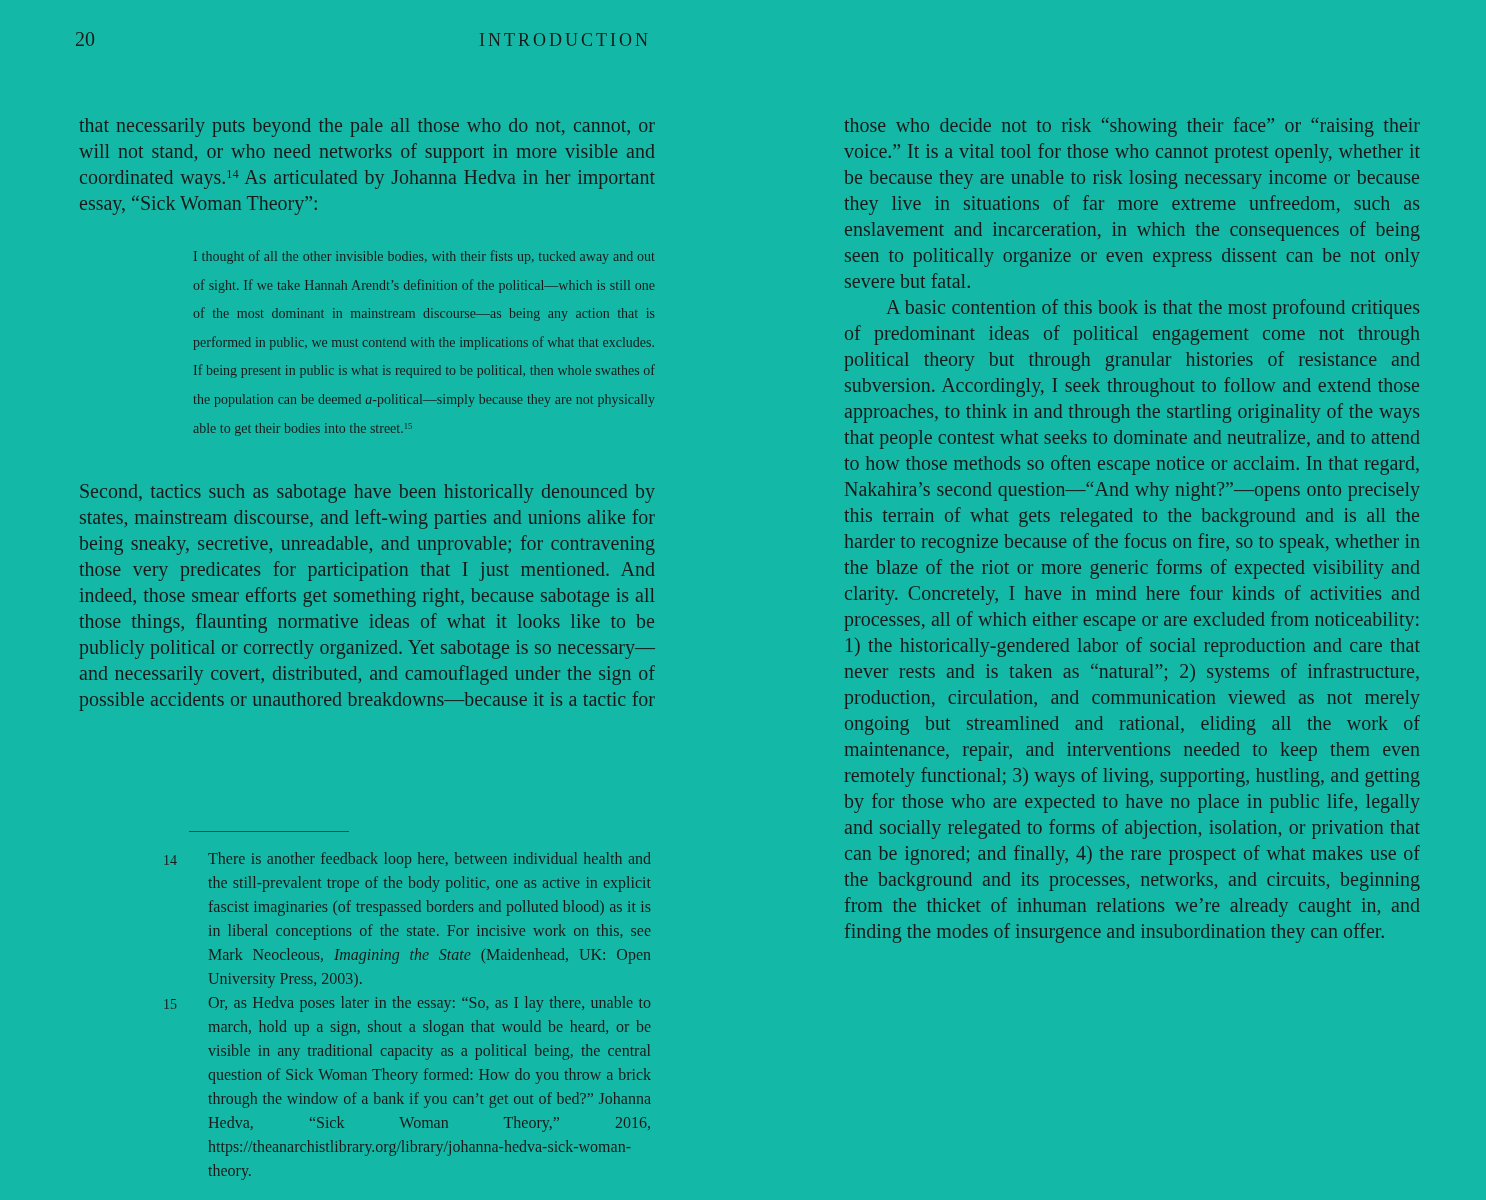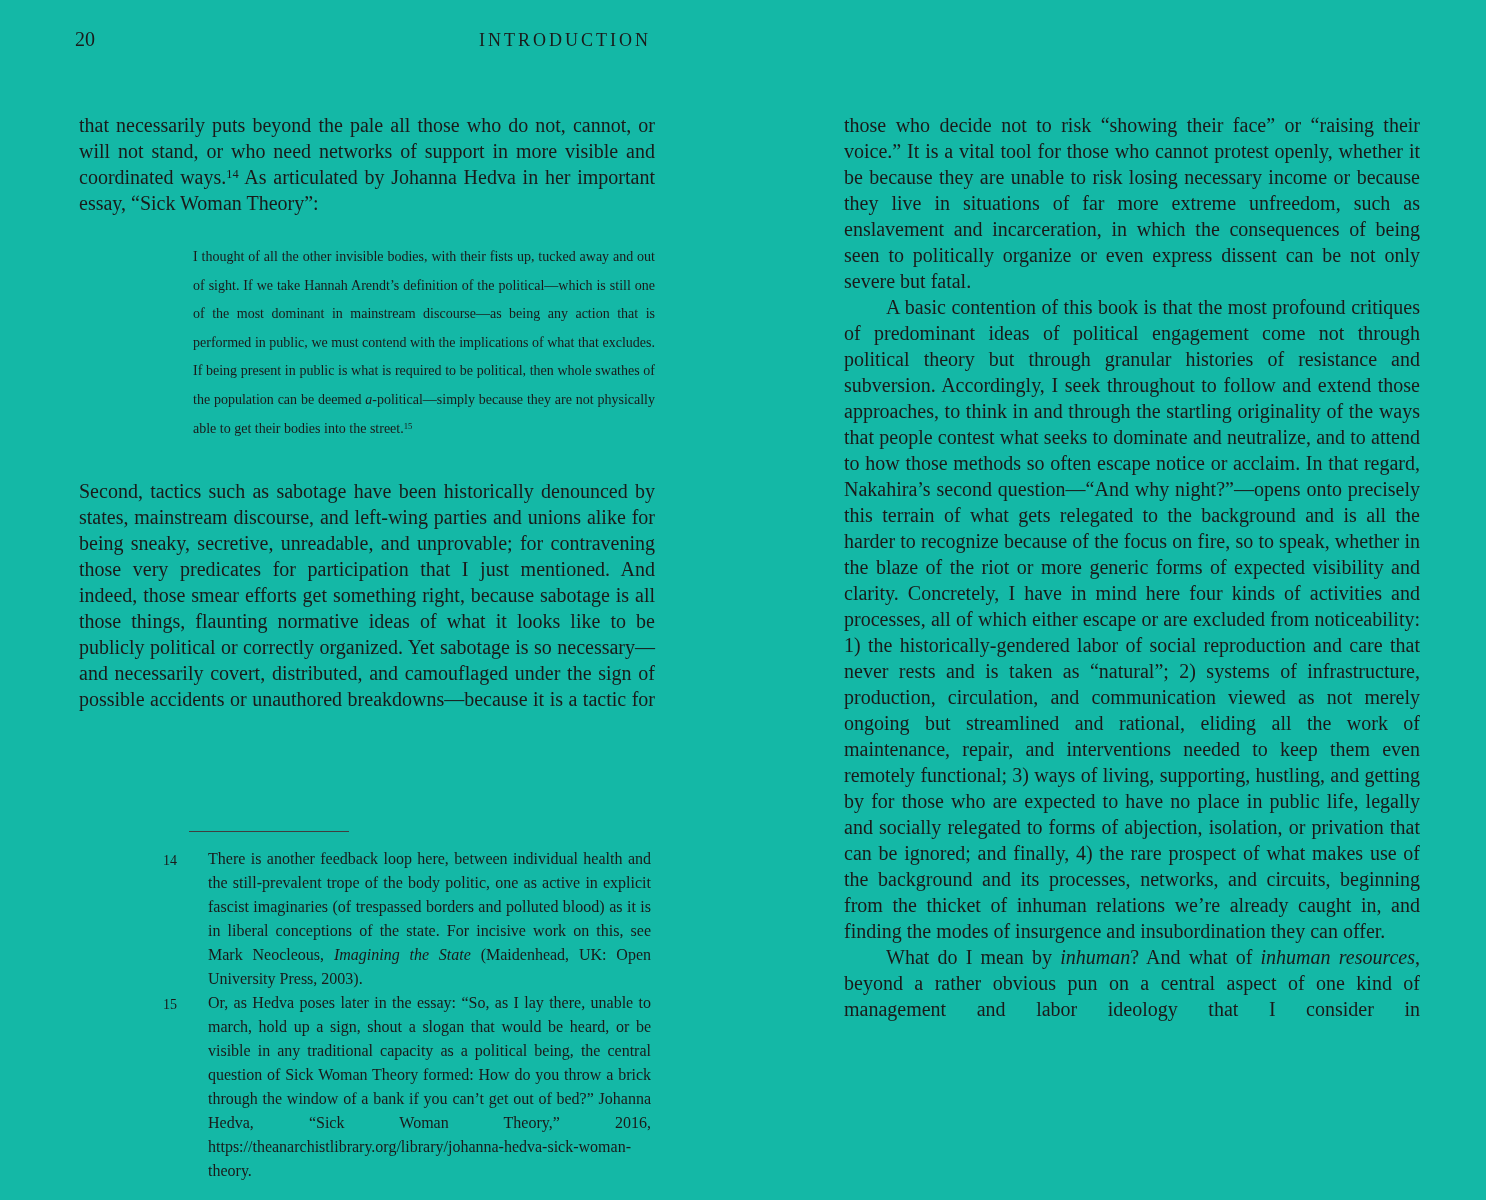--- a/index.html
+++ b/index.html
@@ -76,17 +76,16 @@
         <span class="fn-text"><span>Or, as Hedva poses later in the essay: “So, as I lay there, unable to march, hold up a sign, shout a slogan that would be heard, or be visible in any traditional capacity as a political being, the central question of Sick Woman Theory formed: How do you throw a brick through the window of a bank if you can’t get out of bed?” Johanna Hedva, “Sick Woman Theory,” 2016, https://theanarchistlibrary.org/library/johanna-hedva-sick-woman-theory.</span></span>
       </div>
     </footer>
   </section>
 
   <section class="page page-right">
 
     <div class="body-text">
       <p class="para"><span>those who decide not to risk “showing their face” or “raising their voice.” It is a vital tool for those who cannot protest openly, whether it be because they are unable to risk losing necessary income or because they live in situations of far more extreme unfreedom, such as enslavement and incarceration, in which the consequences of being seen to politically organize or even express dissent can be not only severe but fatal.</span></p>
       <p class="para indent"><span>A basic contention of this book is that the most profound critiques of predominant ideas of political engagement come not through political theory but through granular histories of resistance and subversion. Accordingly, I seek throughout to follow and extend those approaches, to think in and through the startling originality of the ways that people contest what seeks to dominate and neutralize, and to attend to how those methods so often escape notice or acclaim. In that regard, Nakahira’s second question—“And why night?”—opens onto precisely this terrain of what gets relegated to the background and is all the harder to recognize because of the focus on fire, so to speak, whether in the blaze of the riot or more generic forms of expected visibility and clarity. Concretely, I have in mind here four kinds of activities and processes, all of which either escape or are excluded from noticeability: 1) the historically-gendered labor of social reproduction and care that never rests and is taken as “natural”; 2) systems of infrastructure, production, circulation, and communication viewed as not merely ongoing but streamlined and rational, eliding all the work of maintenance, repair, and interventions needed to keep them even remotely functional; 3) ways of living, supporting, hustling, and getting by for those who are expected to have no place in public life, legally and socially relegated to forms of abjection, isolation, or privation that can be ignored; and finally, 4) the rare prospect of what makes use of the background and its processes, networks, and circuits, beginning from the thicket of inhuman relations we’re already caught in, and finding the modes of insurgence and insubordination they can offer.</span></p>
-      <p class="para indent fill-last"><span>What do I mean by </span><i>inhuman</i><span>? And what of </span><i>inhuman resources</i><span>, beyond a rather obvious pun on a central aspect of one kind of management and labor ideology that I consider in</span></p>
     </div>
   </section>
 
 </div>
 
 </body></html>

